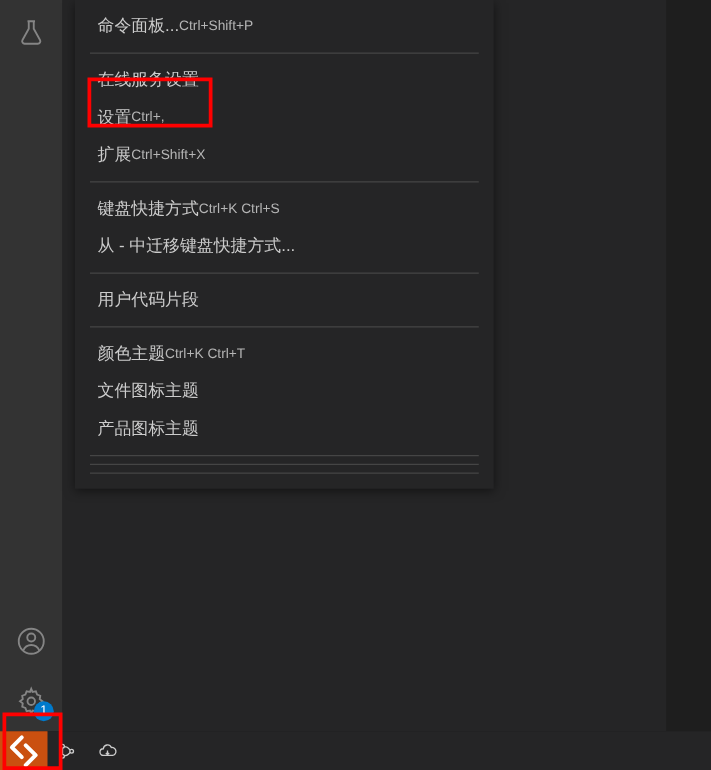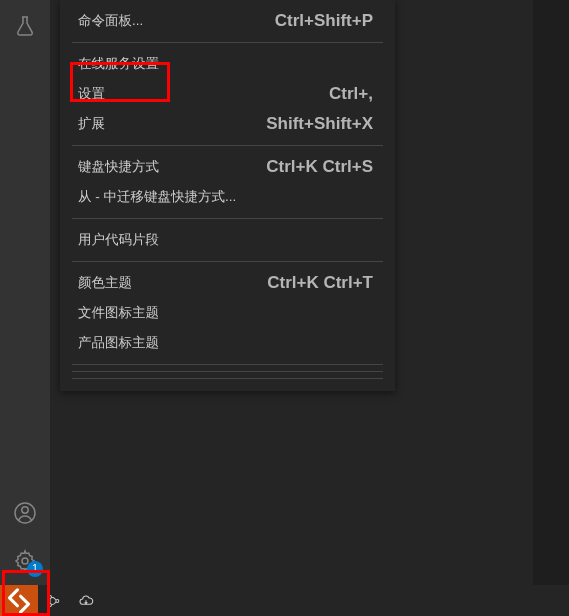--- a/index.html
+++ b/index.html
@@ -91,27 +91,26 @@
       width: 335px;
       background: #252526;
       box-shadow: 0 2px 8px rgba(0,0,0,0.5);
       padding: 6px 0;
       z-index: 20;
     }
     .menu-item {
       height: 30px;
       display: flex;
       align-items: center;
-      justify-content: space-between;
       padding: 0 22px 0 18px;
       color: #cccccc;
       font-size: 13.5px;
       cursor: pointer;
     }
-    .menu-item .shortcut { color: #b5b5b5; font-size: 17px; margin-left: 28px; white-space: nowrap; font-weight: bold; }
+    .menu-item .shortcut { color: #b5b5b5; font-size: 11px; white-space: nowrap; }
     .menu-sep {
       height: 1px;
       background: #454545;
       margin: 6px 12px;
     }
     .red-box-item {
       position: absolute;
       left: 70px;
       top: 62px;
       width: 100px;
@@ -194,21 +193,21 @@
   <div class="menu-item">
     <span>在线服务设置</span>
     <span class="shortcut"></span>
   </div>
   <div class="menu-item">
     <span>设置</span>
     <span class="shortcut">Ctrl+,</span>
   </div>
   <div class="menu-item">
     <span>扩展</span>
-    <span class="shortcut">Shift+Shift+X</span>
+    <span class="shortcut">Ctrl+Shift+X</span>
   </div>
   <div class="menu-sep"></div>
 
   <div class="menu-item">
     <span>键盘快捷方式</span>
     <span class="shortcut">Ctrl+K Ctrl+S</span>
   </div>
   <div class="menu-item">
     <span>从 - 中迁移键盘快捷方式...</span>
     <span class="shortcut"></span>

